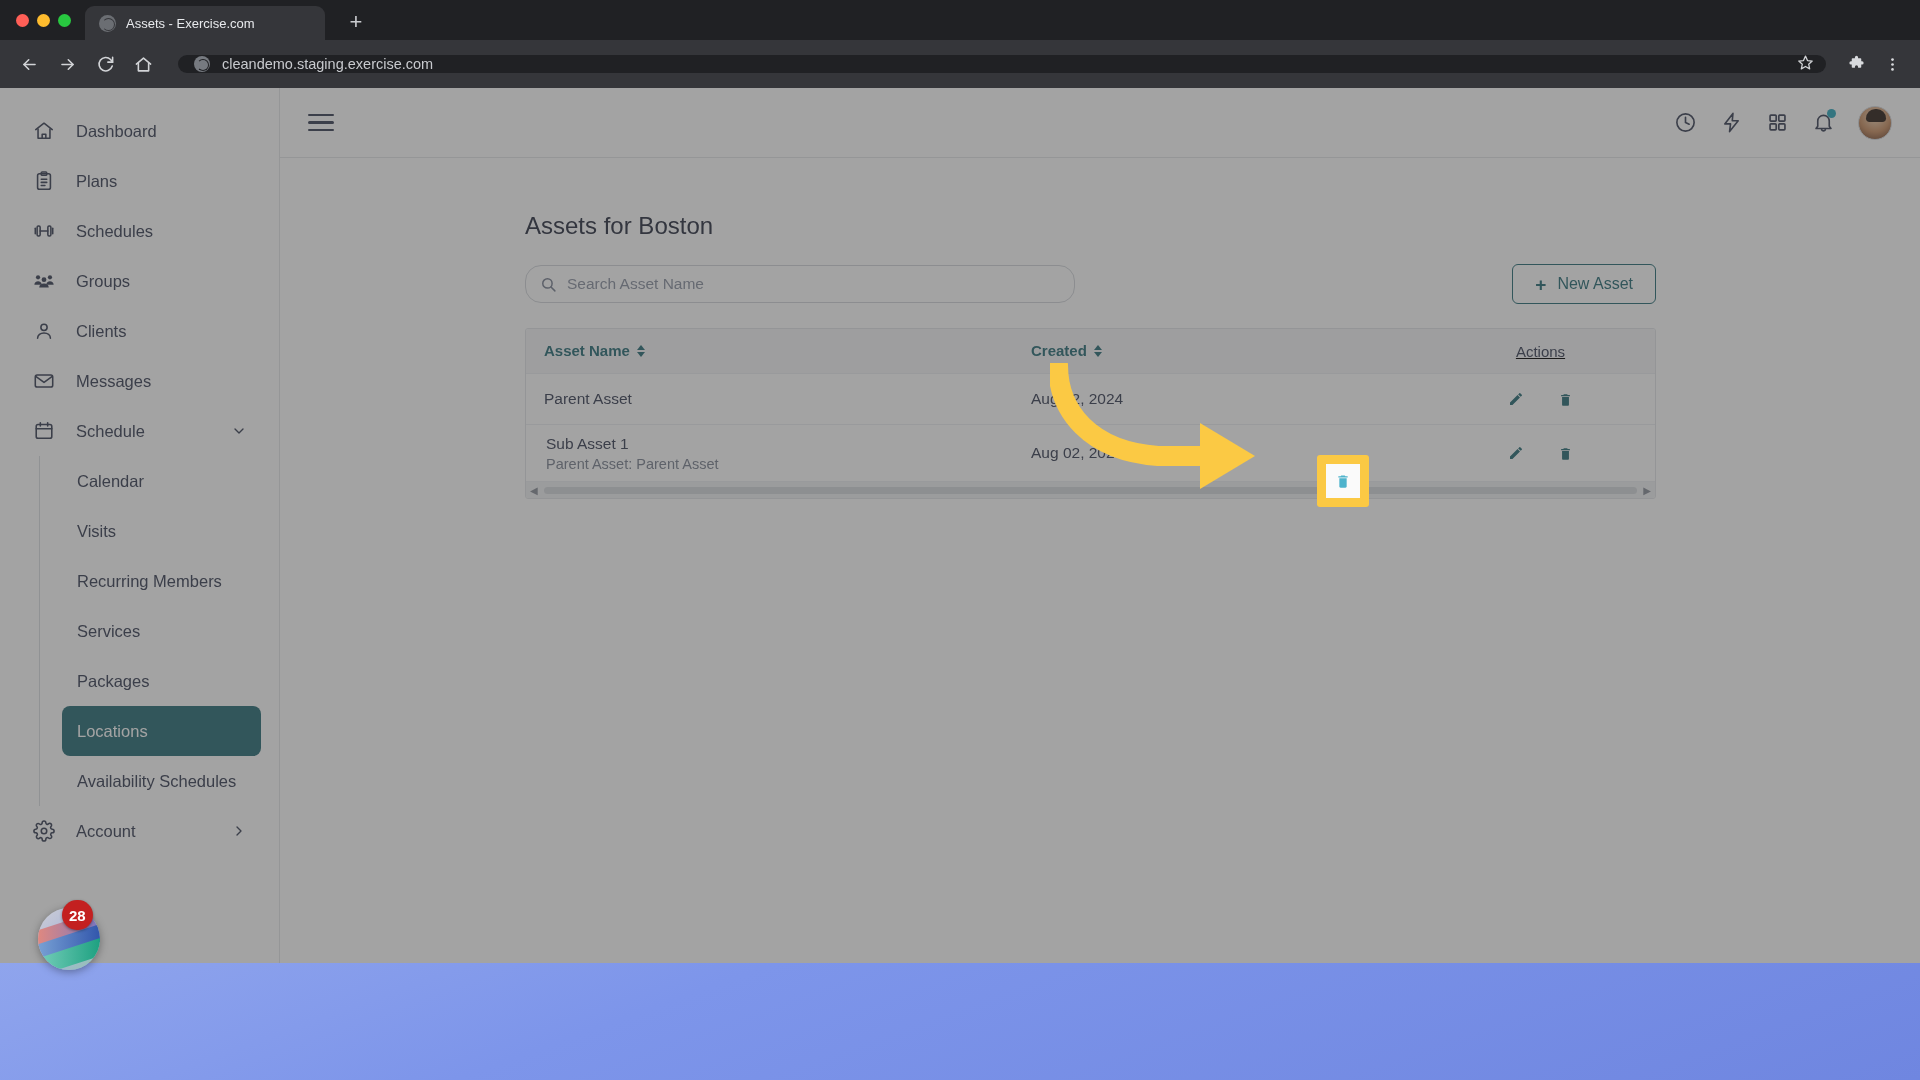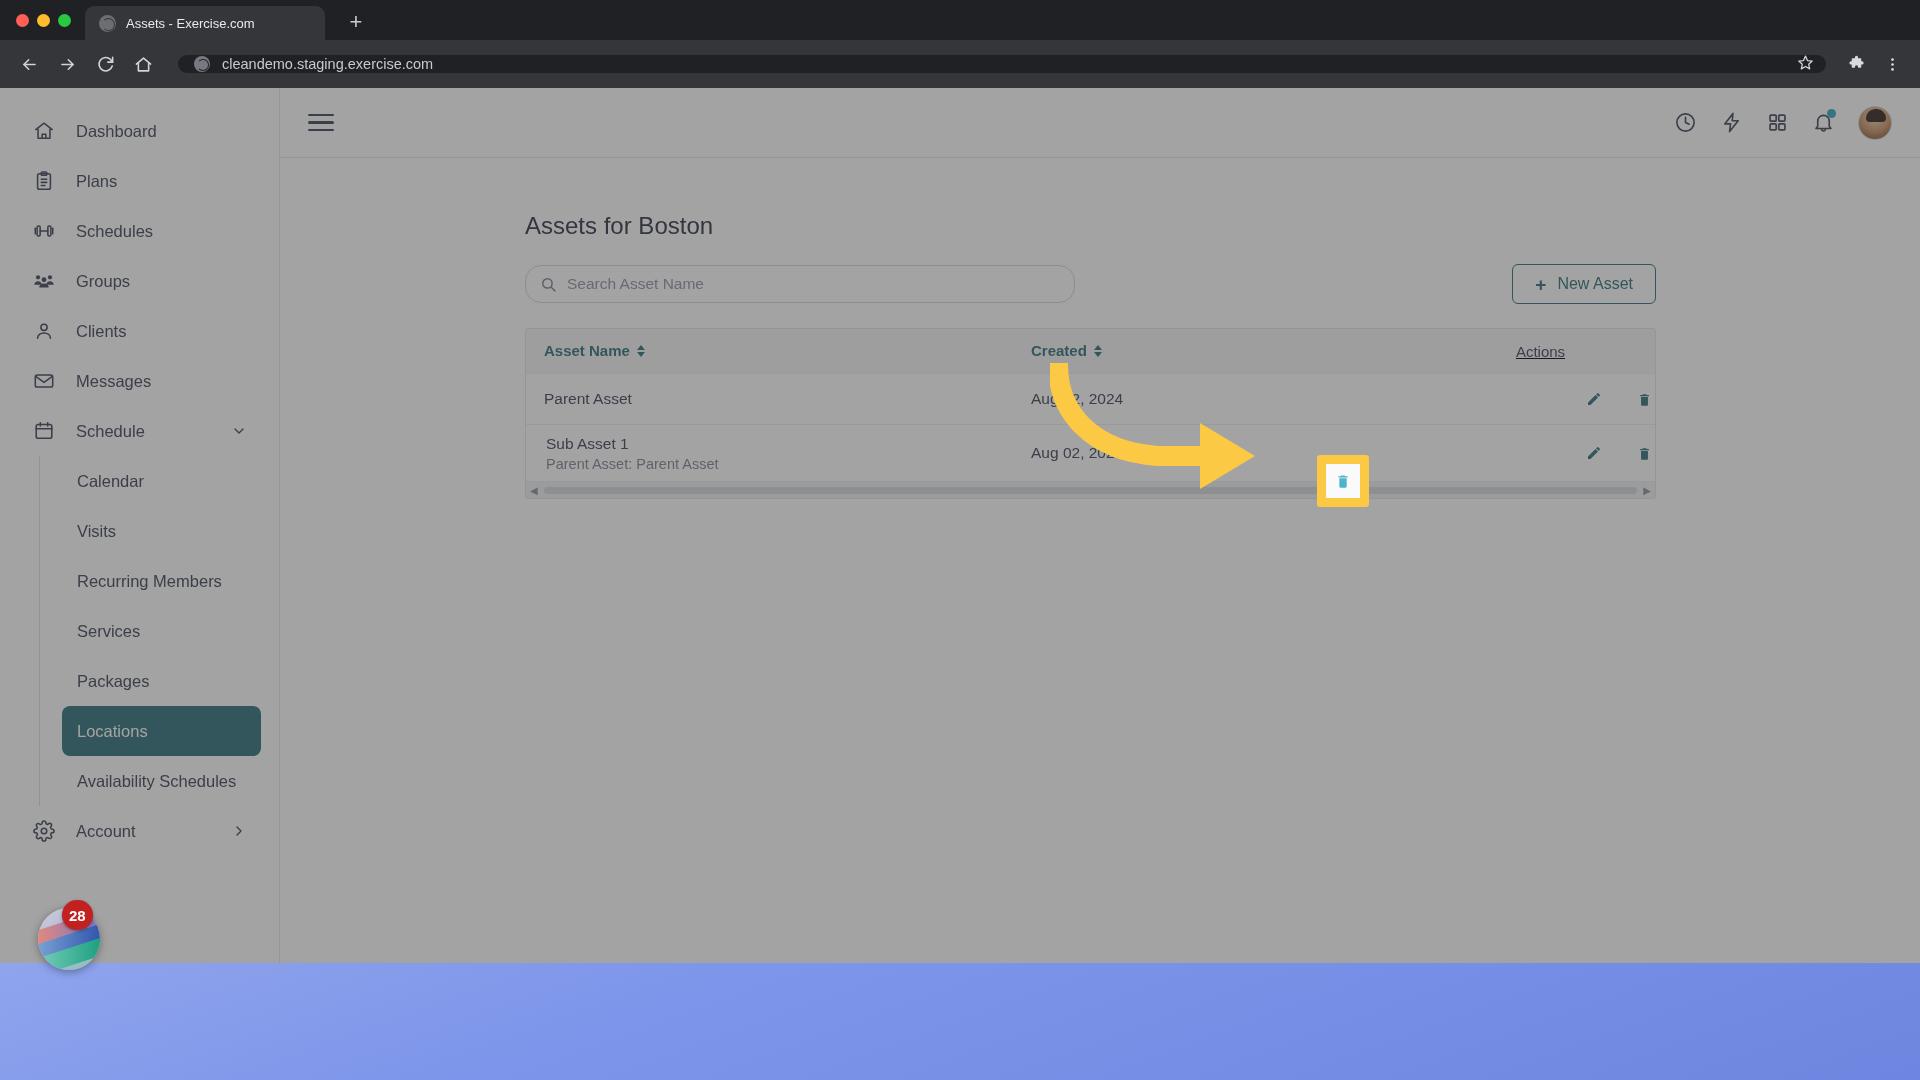--- a/index.html
+++ b/index.html
@@ -223,21 +223,21 @@
     border-radius: 3px;
     overflow: hidden;
     background: #fff;
   }
   .trow { display: flex; align-items: center; border-bottom: 1px solid #eceef1; }
   .trow.head { background: #f5f6f8; height: 45px; text-decoration: underline; }
   .trow.body { height: 51px; }
   .trow.body.tall { height: 57px; }
   .c-name { width: 505px; padding-left: 18px; }
   .c-date { width: 395px; }
-  .c-act { flex: 1; display: flex; align-items: center; justify-content: flex-end; gap: 28px; position: relative; }
+  .c-act { flex: 1; display: flex; align-items: center; justify-content: center; gap: 28px; position: relative; }
 
   .th { color: #2b6e77; font-size: 15px; font-weight: 700; display: inline-flex; align-items: center; gap: 7px; }
   .th.plain { color: #3c4257; font-weight: 400; justify-content: center; width: 100%; }
   .sortico { display: inline-flex; flex-direction: column; gap: 2px; }
   .sortico i {
     display: block; width: 0; height: 0;
     border-left: 4.5px solid transparent; border-right: 4.5px solid transparent;
   }
   .sortico i.up { border-bottom: 5px solid #2b6e77; }
   .sortico i.dn { border-top: 5px solid #2b6e77; }

